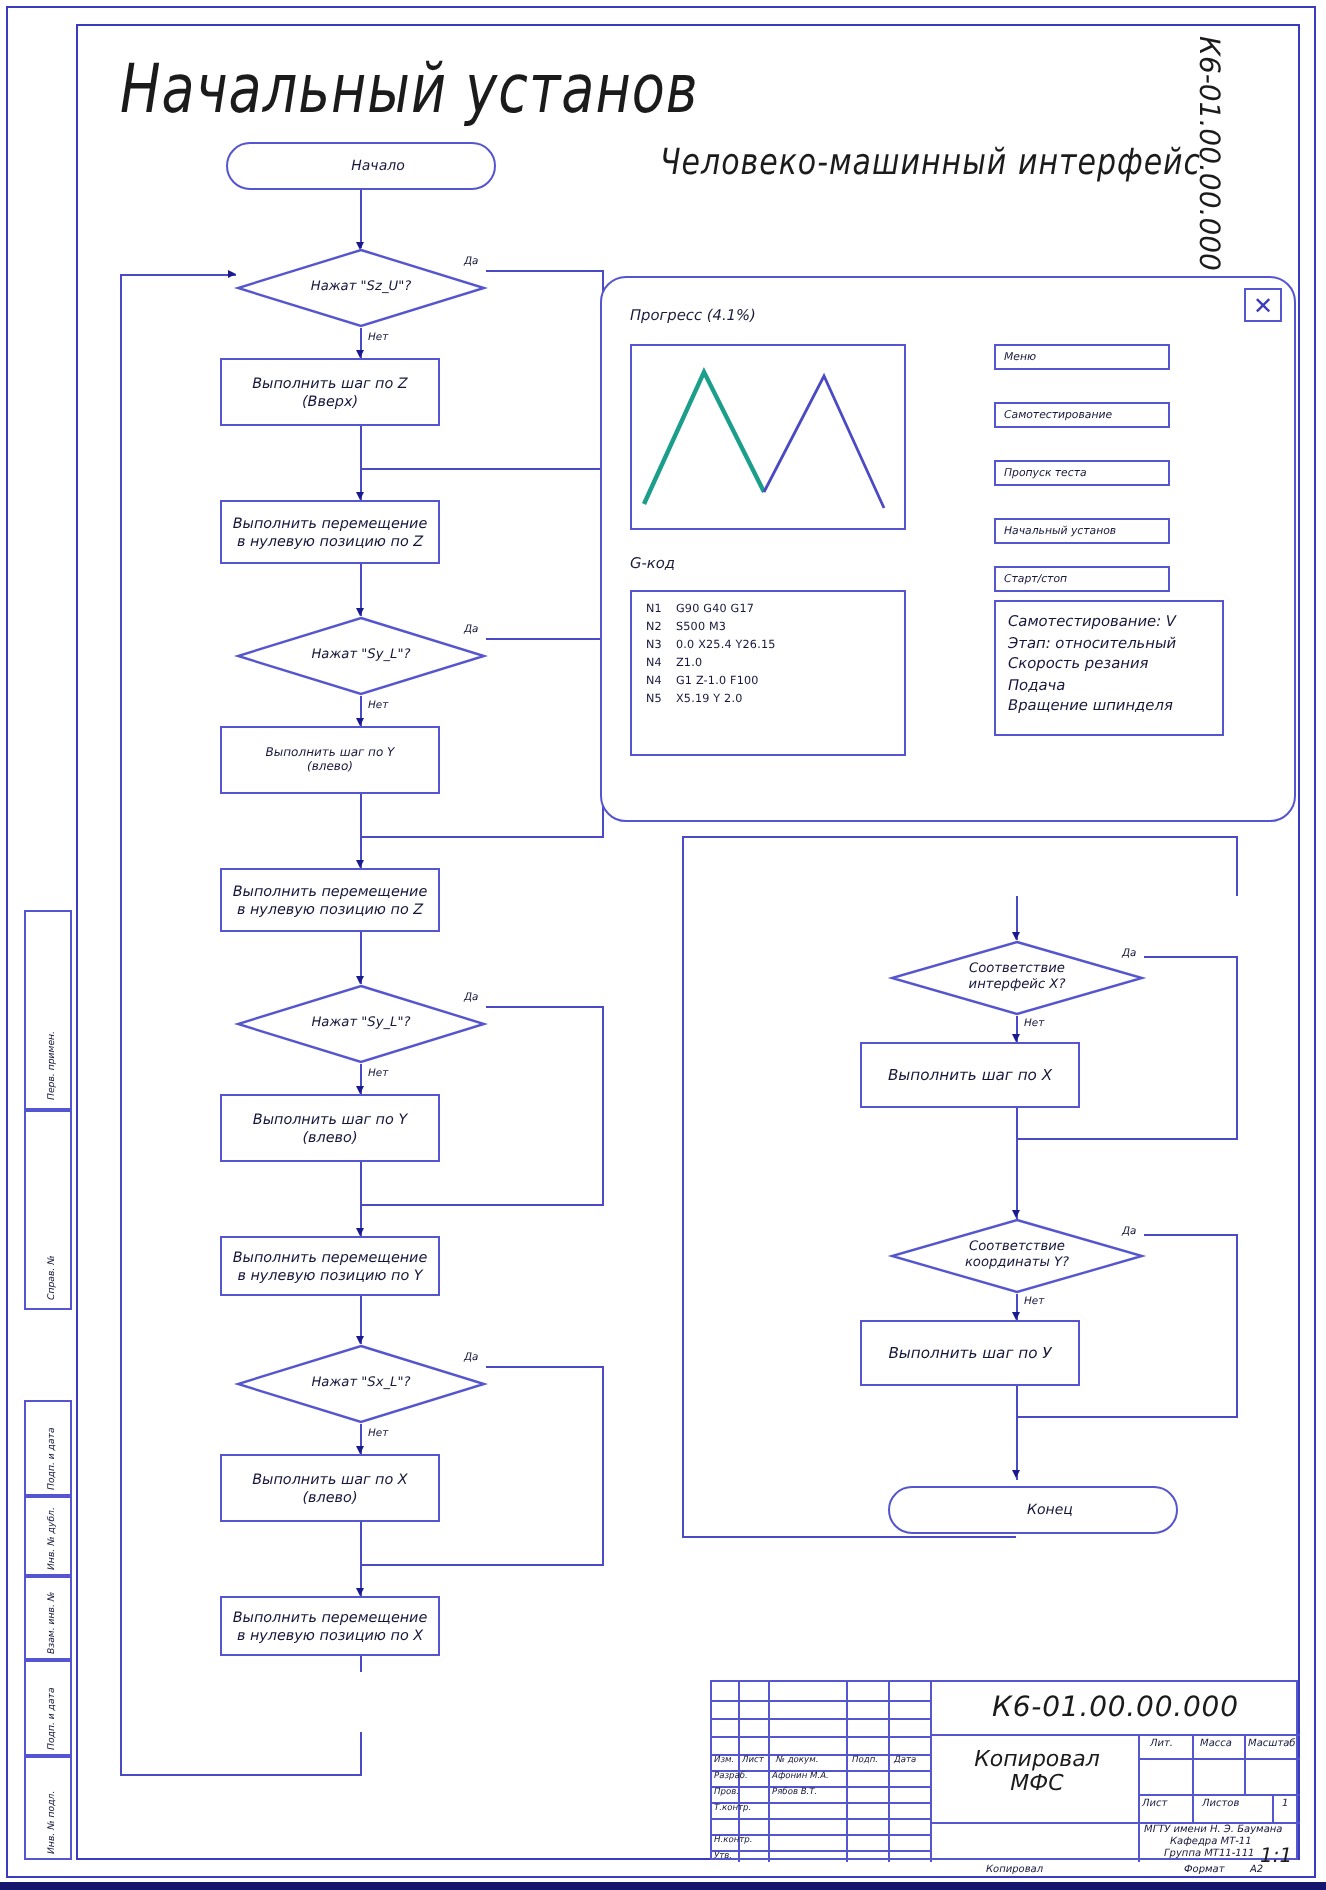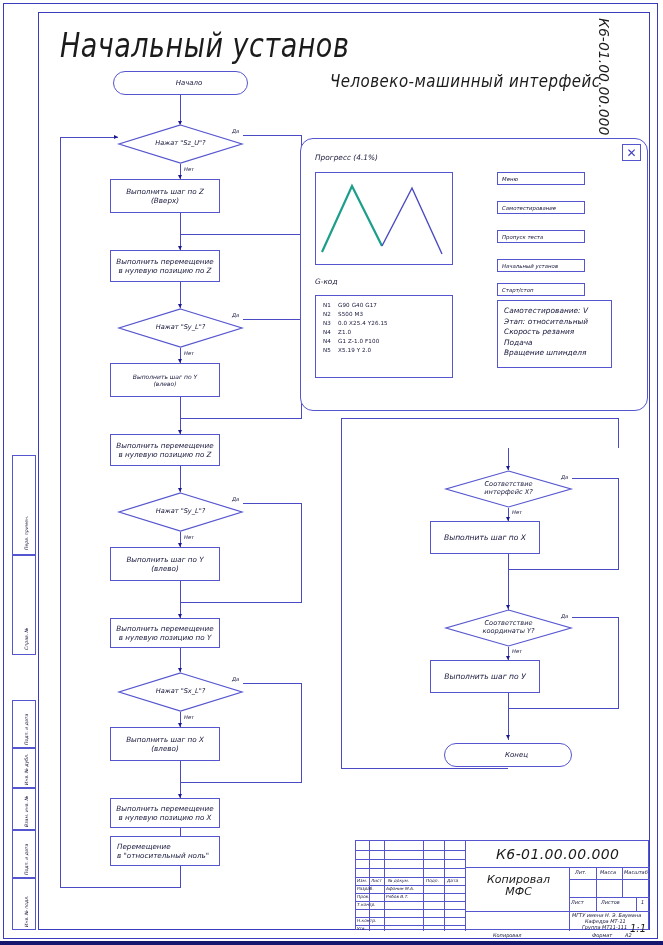--- a/index.html
+++ b/index.html
@@ -232,24 +232,20 @@
   <div class="ln lnv" style="left:180px;top:761px;height:22px;"></div>
   <div class="ln lnv" style="left:180px;top:782px;height:16px;"></div>
   <div class="arrow" style="left:177.5px;top:794px;"></div>
 
   <div class="node proc" style="left:110px;top:798px;width:110px;height:30px;flex-direction:column;">
     <span>Выполнить перемещение</span>
     <span>в нулевую позицию по X</span>
   </div>
   <div class="ln lnv" style="left:180px;top:828px;height:8px;"></div>
 
-  <div class="node proc" style="left:110px;top:836px;width:110px;height:30px;flex-direction:column;align-items:flex-start;padding-left:6px;text-align:left;">
-    <span>Перемещение</span>
-    <span>в "относительный ноль"</span>
-  </div>
   <div class="ln lnv" style="left:180px;top:866px;height:22px;"></div>
   <div class="ln lnh" style="left:60px;top:887px;width:121px;"></div>
   <div class="ln lnv" style="left:60px;top:137px;height:751px;"></div>
   <div class="ln lnh" style="left:60px;top:137px;width:58px;"></div>
   <div class="arrow-r" style="left:114px;top:134.5px;"></div>
 
   <div class="ln lnv" style="left:341px;top:418px;height:350px;"></div>
   <div class="ln lnh" style="left:341px;top:418px;width:278px;"></div>
   <div class="ln lnv" style="left:618px;top:418px;height:30px;"></div>
   <div class="ln lnh" style="left:341px;top:768px;width:167px;"></div>
@@ -298,21 +294,21 @@
   <div class="node proc" style="left:430px;top:660px;width:110px;height:33px;font-size:7.6px;">
     <span>Выполнить шаг по У</span>
   </div>
   <div class="ln lnh" style="left:572px;top:617px;width:47px;"></div>
   <div class="ln lnv" style="left:618px;top:617px;height:92px;"></div>
   <div class="ln lnh" style="left:508px;top:708px;width:111px;"></div>
   <div class="ln lnv" style="left:508px;top:693px;height:16px;"></div>
   <div class="ln lnv" style="left:508px;top:708px;height:32px;"></div>
   <div class="arrow" style="left:505.5px;top:735px;"></div>
 
-  <div class="node term" style="left:444px;top:743px;width:128px;height:24px;">
+  <div class="node term" style="left:444px;top:743px;width:145px;height:24px;">
     <span>Конец</span>
   </div>
 
   <div id="hmi-window">
     <div id="hmi-close">✕</div>
 
     <div class="hmi-lbl" style="left:14px;top:14px;">Прогресс (4.1%)</div>
 
     <div id="progress-plot">
       <svg width="136" height="91" id="chart-svg">

